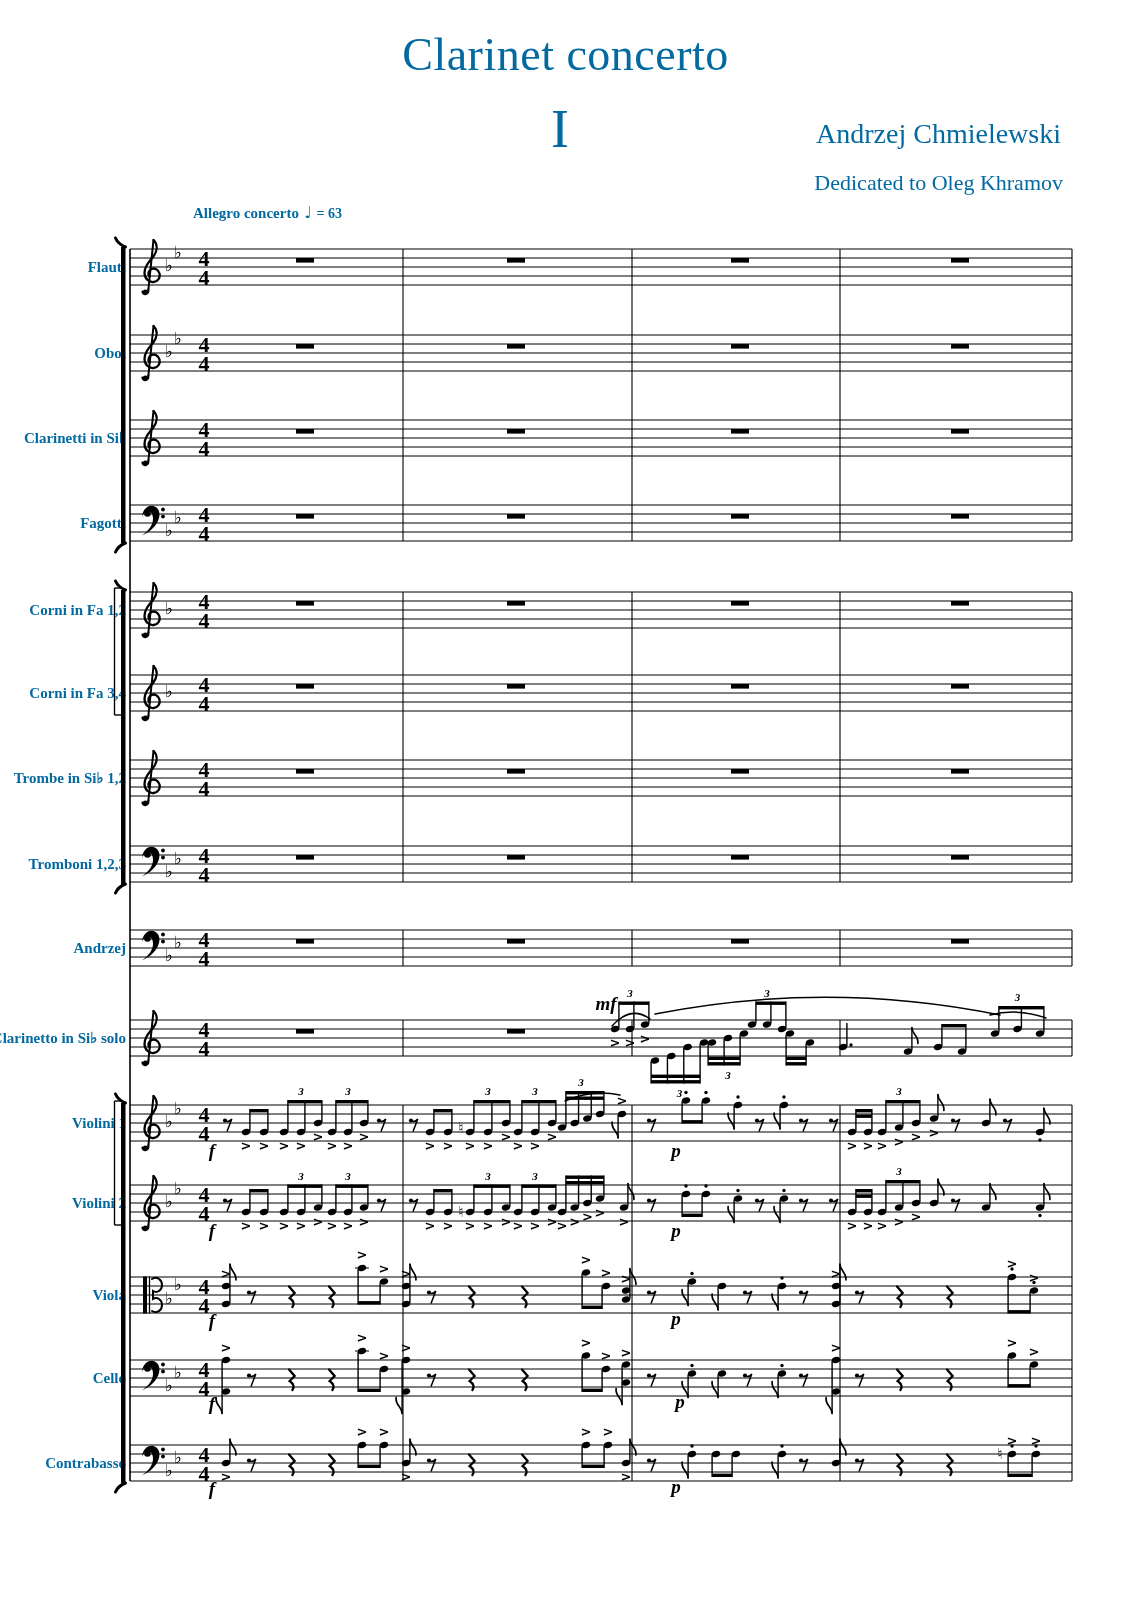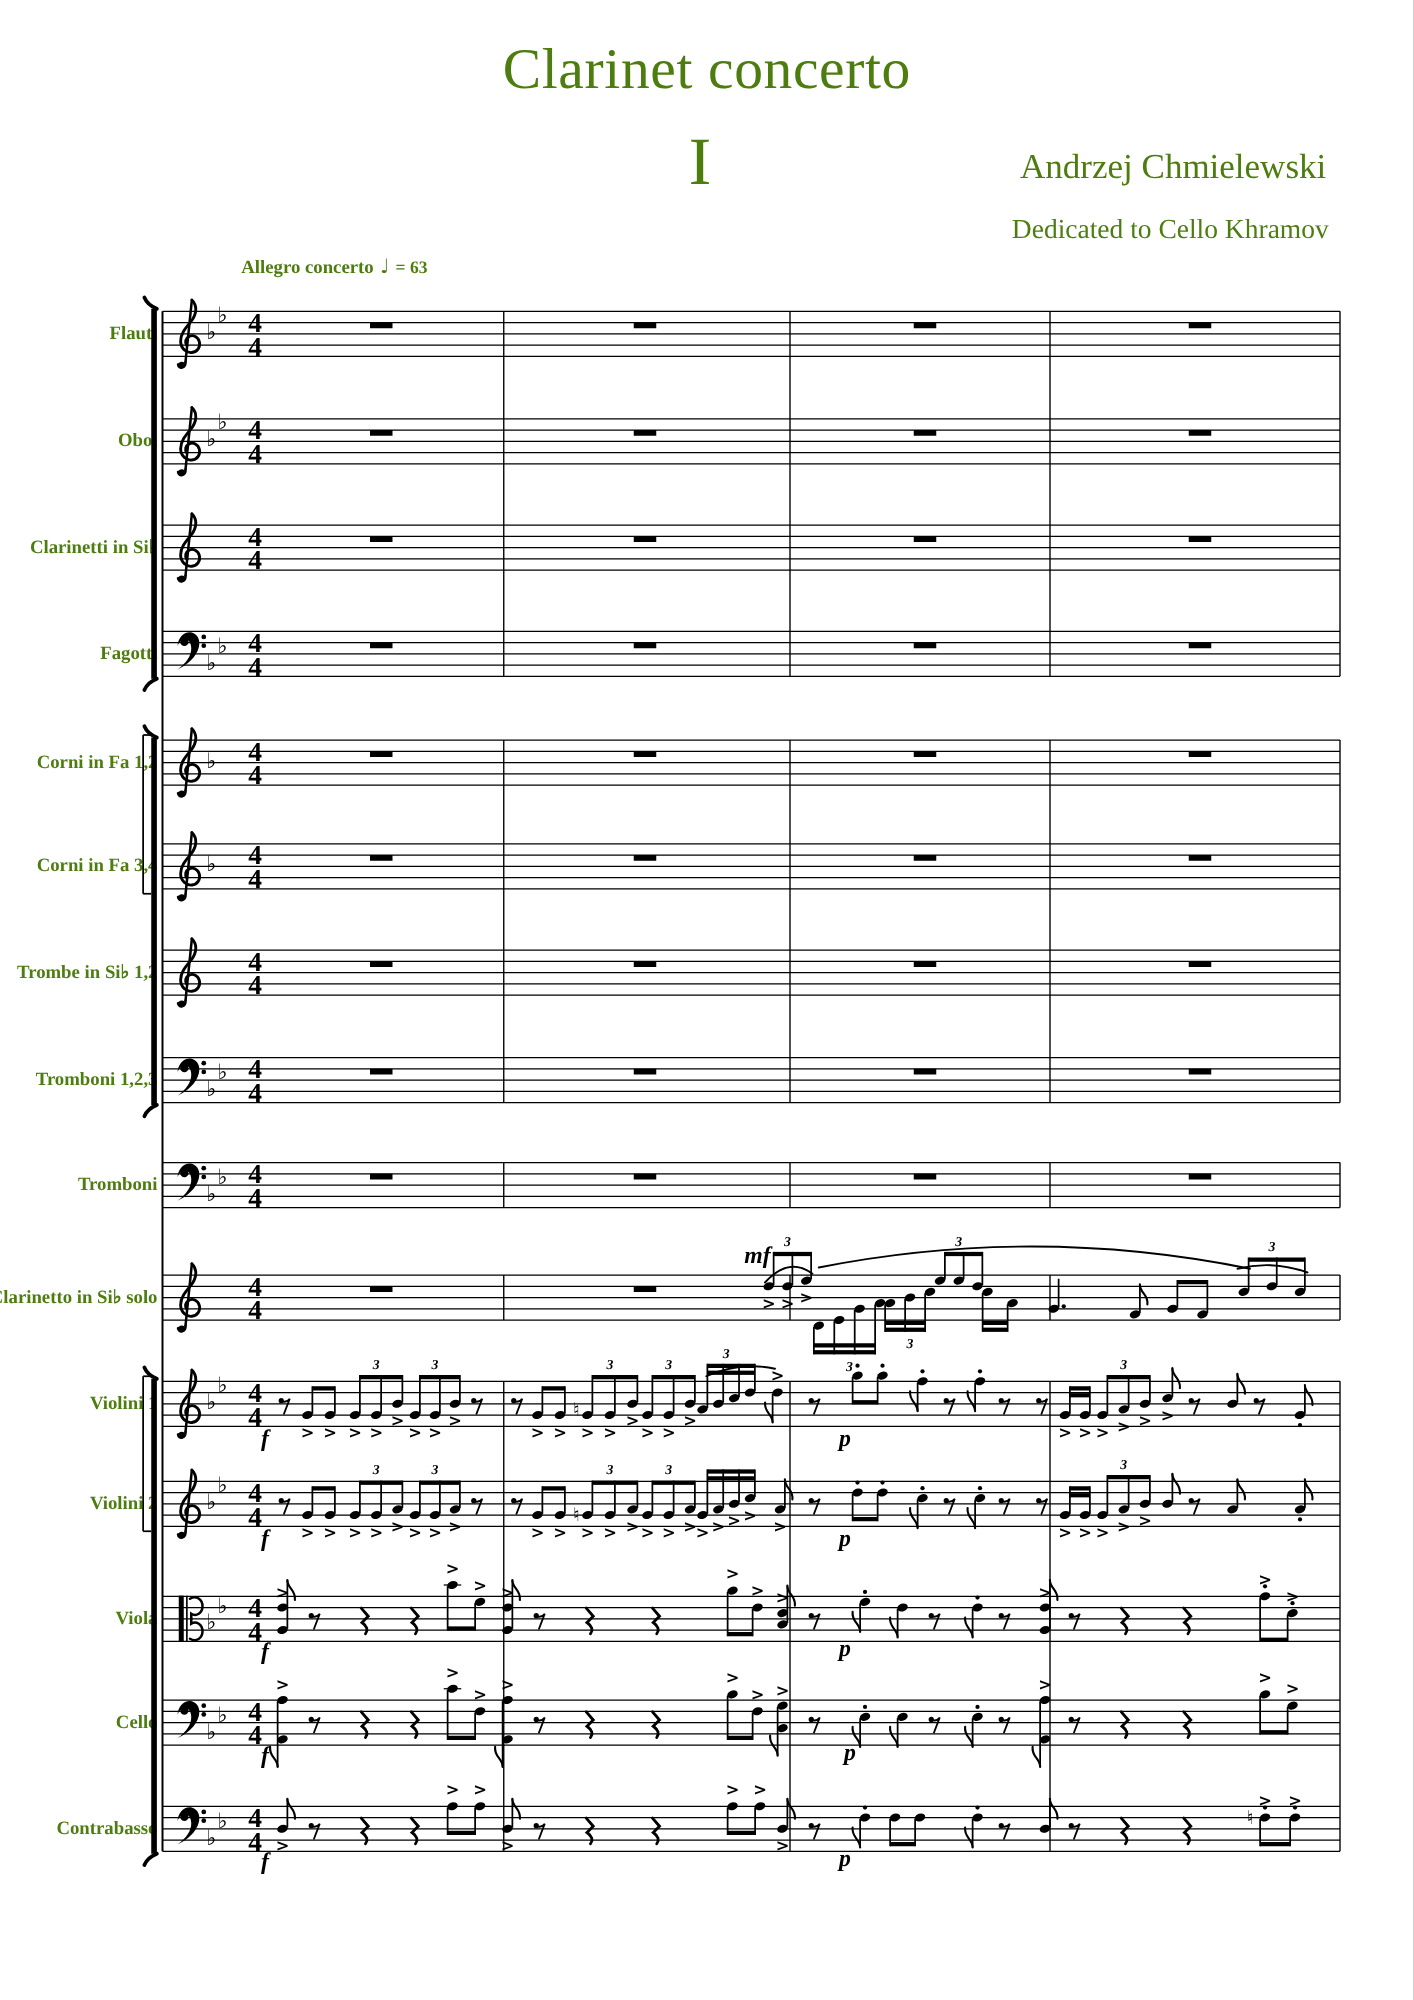--- a/index.html
+++ b/index.html
@@ -1,17 +1,17 @@
 <!DOCTYPE html>
 <html><head>
 <meta charset="utf-8">
 <style>
   html,body{margin:0;padding:0;background:#888;}
   .page{position:relative;width:1131px;height:1600px;margin:0 auto;background:#fff;
-        font-family:"Liberation Serif",serif;color:#4d7c0f;overflow:hidden;}
+        font-family:"Liberation Serif",serif;color:#0369a1;overflow:hidden;}
   .title{position:absolute;top:28px;left:0;width:1131px;text-align:center;
          font-size:46px;letter-spacing:.5px;}
   .movement{position:absolute;top:98px;left:0;width:1120px;text-align:center;font-size:54px;}
   .composer{position:absolute;top:118px;right:70px;font-size:28px;white-space:nowrap;}
   .dedication{position:absolute;top:170px;right:68px;font-size:22px;white-space:nowrap;}
   .tempo{position:absolute;top:203px;left:193px;font-size:15px;font-weight:bold;
          display:flex;align-items:baseline;gap:5px;}
   .tempo .tempo-note{font-family:"DejaVu Sans",sans-serif;font-size:16px;font-weight:bold;}
   .tempo .tempo-eq{font-weight:bold;font-size:14px;}
   .staff-label{position:absolute;right:1005px;white-space:nowrap;font-size:15px;
@@ -19,36 +19,36 @@
   svg{position:absolute;top:0;left:0;}
   svg text{user-select:none;}
 </style>
 </head>
 <body>
 
 <div class="page">
   <div class="title">Clarinet concerto</div>
   <div class="movement">I</div>
   <div class="composer">Andrzej Chmielewski</div>
-  <div class="dedication">Dedicated to Cello Khramov</div>
+  <div class="dedication">Dedicated to Oleg Khramov</div>
   <div class="tempo">
     <span>Allegro concerto</span>
     <span class="tempo-note">♩</span>
     <span class="tempo-eq">= 63</span>
   </div>
   <div id="labels">
       <div class="staff-label" style="top: 258px;">Flauti</div>
       <div class="staff-label" style="top: 344px;">Oboi</div>
       <div class="staff-label" style="top: 429px;">Clarinetti in Si♭</div>
       <div class="staff-label" style="top: 514px;">Fagotti</div>
       <div class="staff-label" style="top: 601px;">Corni in Fa 1,2</div>
       <div class="staff-label" style="top: 684px;">Corni in Fa 3,4</div>
       <div class="staff-label" style="top: 769px;">Trombe in Si♭ 1,2</div>
       <div class="staff-label" style="top: 855px;">Tromboni 1,2,3</div>
-      <div class="staff-label" style="top: 939px;">Tromboni</div>
+      <div class="staff-label" style="top: 939px;">Andrzej</div>
       <div class="staff-label" style="top: 1029px;">Clarinetto in Si♭ solo</div>
       <div class="staff-label" style="top: 1114px;">Violini 1</div>
       <div class="staff-label" style="top: 1194px;">Violini 2</div>
       <div class="staff-label" style="top: 1286px;">Viola</div>
       <div class="staff-label" style="top: 1369px;">Cello</div>
       <div class="staff-label" style="top: 1454px;">Contrabasso</div>
     </div>
   <svg id="score" width="1131" height="1600" viewBox="0 0 1131 1600" aria-label="orchestral score">
       <g>
         <line x1="130" y1="249" x2="1072" y2="249" stroke="#000" stroke-width="1"></line>

